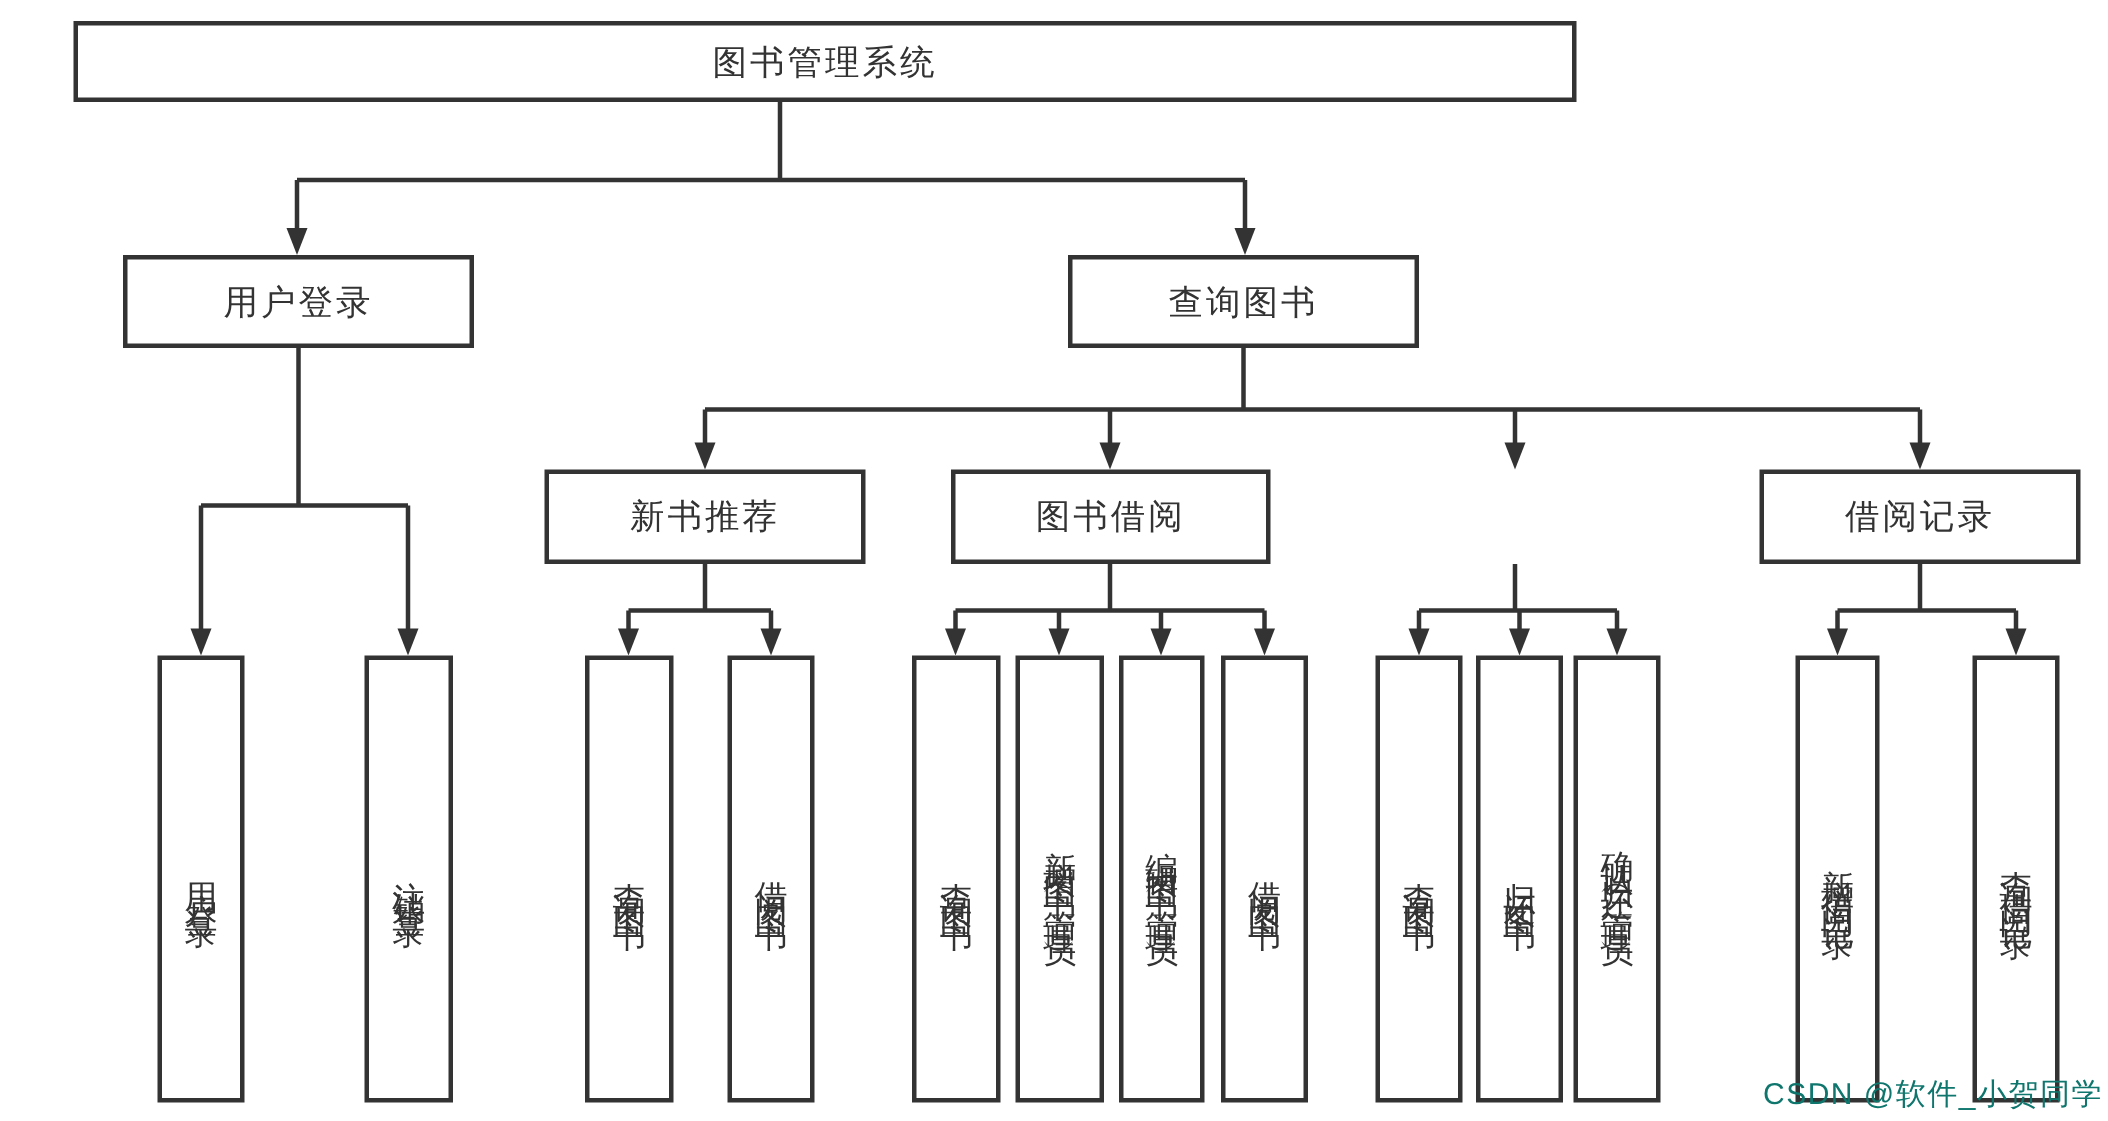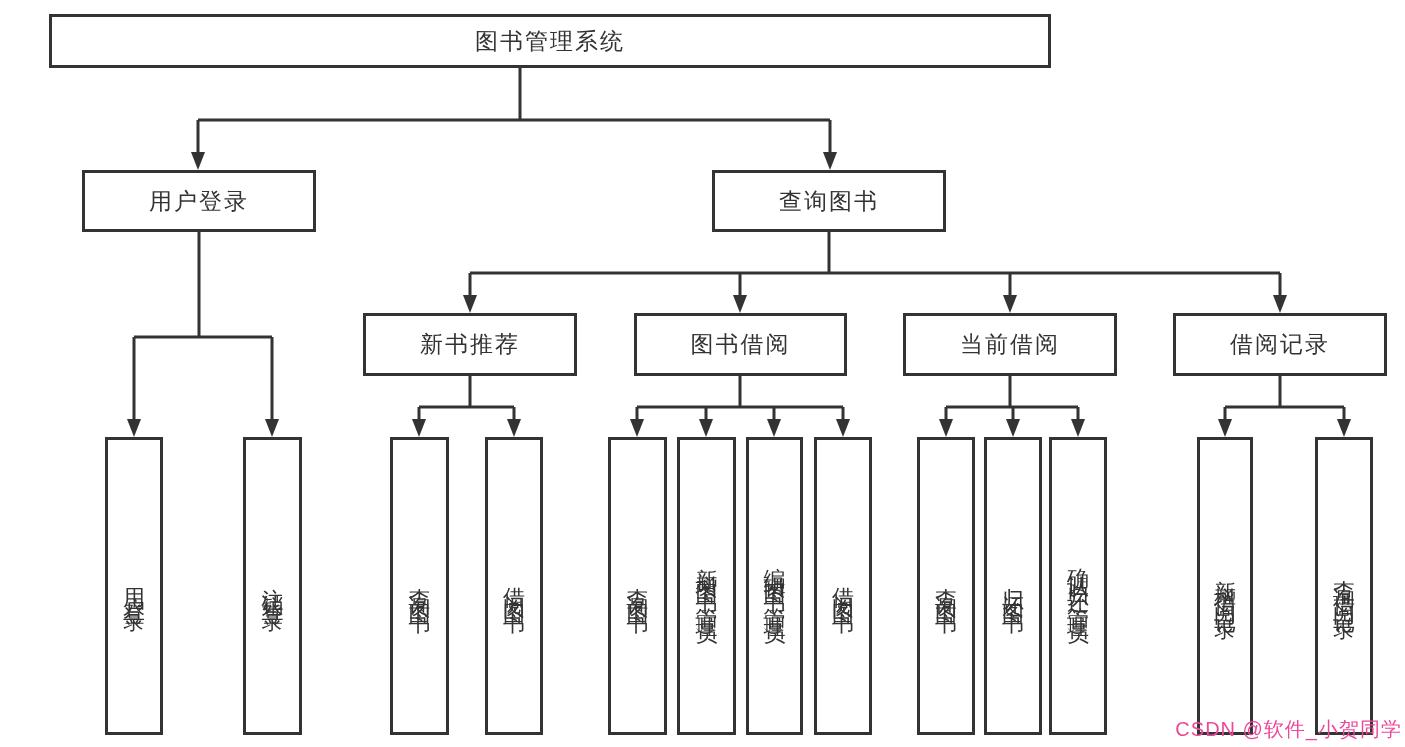--- a/index.html
+++ b/index.html
@@ -56,21 +56,21 @@
     text-orientation: mixed;
     font-size: 22px;
     letter-spacing: 8px;
     line-height: 1;
   }
   .watermark {
     position: absolute;
     top: 716px;
     right: 3px;
     font-size: 20px;
-    color: #ec4899;
+    color: #0f766e;
     letter-spacing: 1px;
     white-space: nowrap;
   }
 </style>
 </head>
 <body>
 
 <div class="canvas">
 
   <svg class="wires" viewBox="0 0 1405 747" xmlns="http://www.w3.org/2000/svg">
@@ -123,21 +123,20 @@
     </g>
   </svg>
 
   <div class="box hbox root-box" style="left:21px; top:14px; width:1002px; height:54px;margin-left:28px;">图书管理系统</div>
 
   <div class="box hbox" style="left:82px; top:170px; width:234px; height:62px;">用户登录</div>
   <div class="box hbox" style="left:712px; top:170px; width:234px; height:62px;">查询图书</div>
 
   <div class="box hbox" style="left:634px; top:313px; width:213px; height:63px;">图书借阅</div>
   <div class="box hbox" style="left:363px; top:313px; width:214px; height:63px;">新书推荐</div>
-  <div class="box hbox" style="left:903px; top:313px; width:214px; height:63px;">当前借阅</div>
   <div class="box hbox" style="left:1173px; top:313px; width:214px; height:63px;">借阅记录</div>
 
   <div class="box vbox" style="left:105px; top:437px; width:58px; height:298px;">用户登录</div>
   <div class="box vbox" style="left:243px; top:437px; width:59px; height:298px;">注销登录</div>
 
   <div class="box vbox" style="left:390px; top:437px; width:59px; height:298px;">查询图书</div>
   <div class="box vbox" style="left:485px; top:437px; width:58px; height:298px;">借阅图书</div>
 
   <div class="box vbox" style="left:608px; top:437px; width:59px; height:298px;">查询图书</div>
   <div class="box vbox" style="left:677px; top:437px; width:59px; height:298px;">新增图书（管理员）</div>

